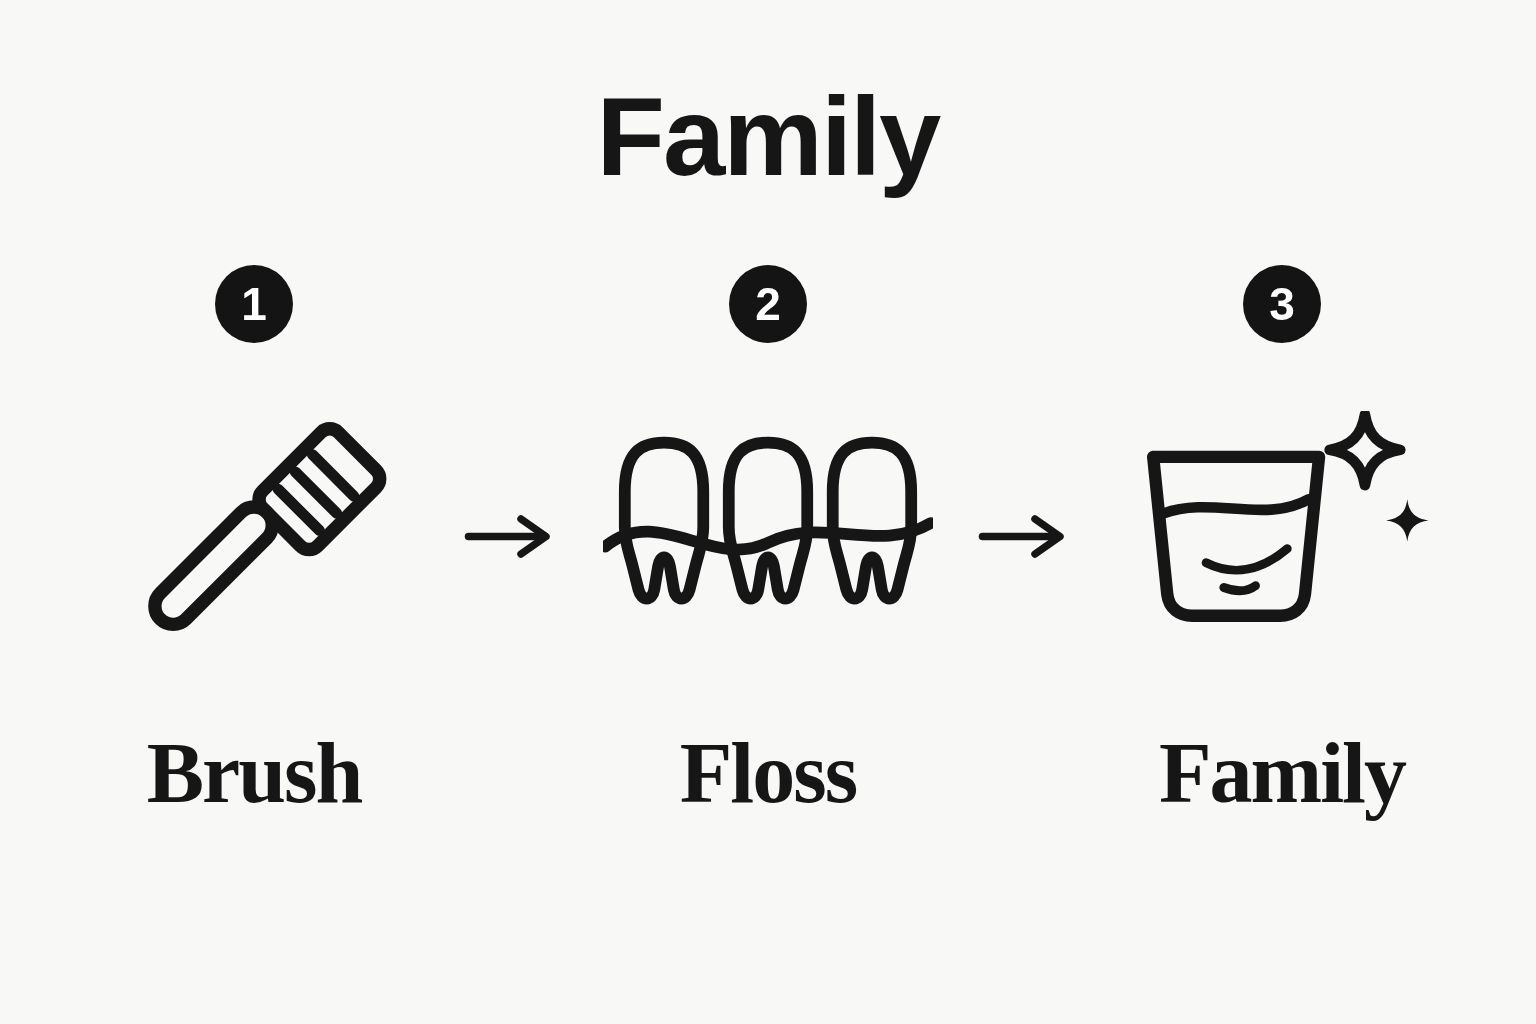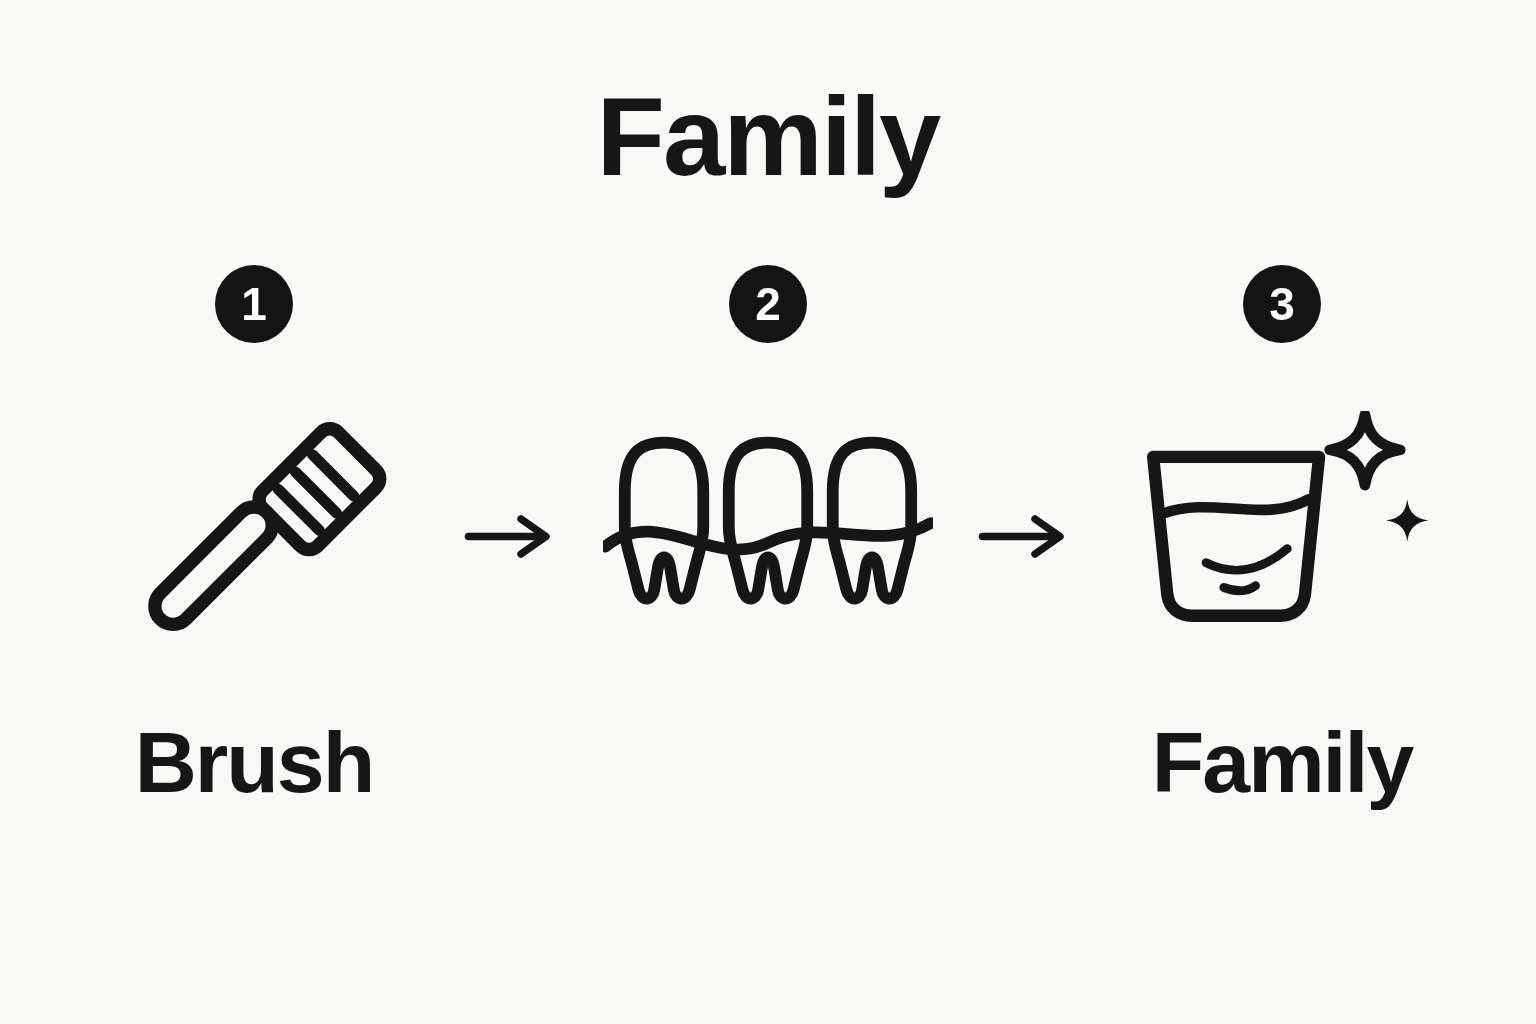--- a/index.html
+++ b/index.html
@@ -53,25 +53,26 @@
     justify-content: center;
   }
   .icon-box {
     height: 300px;
     margin-top: 34px;
     display: flex;
     align-items: center;
     justify-content: center;
   }
   .step-label {
-    margin-top: 36px;
+    margin-top: 46px;
     font-size: 86px;
     font-weight: 700;
     letter-spacing: -2px;
     color: #161616;
+    font-family: Liberation Serif, serif;
   }
   .arrow {
     width: 100px;
     margin: 244px 12px 0 12px;
     flex: none;
   }
   svg .ln {
     fill: none;
     stroke: #161616;
     stroke-linecap: round;
@@ -117,20 +118,21 @@
       <div class="icon-box">
         <svg width="330" height="204" viewBox="0 0 168 104" aria-hidden="true">
           <g stroke-width="6">
             <path class="ln" transform="translate(6,4)" d="M5,30 C5,10 13,5 25,5 C37,5 45,10 45,30 L45,48 C45,56 43,60 41,68 L38,80 C36.5,86 31,86 30,80 L28,68 C27,62 23,62 22,68 L20,80 C19,86 13.5,86 12,80 L9,68 C7,60 5,56 5,48 Z"></path>
             <path class="ln" transform="translate(59,4)" d="M5,30 C5,10 13,5 25,5 C37,5 45,10 45,30 L45,48 C45,56 43,60 41,68 L38,80 C36.5,86 31,86 30,80 L28,68 C27,62 23,62 22,68 L20,80 C19,86 13.5,86 12,80 L9,68 C7,60 5,56 5,48 Z"></path>
             <path class="ln" transform="translate(112,4)" d="M5,30 C5,10 13,5 25,5 C37,5 45,10 45,30 L45,48 C45,56 43,60 41,68 L38,80 C36.5,86 31,86 30,80 L28,68 C27,62 23,62 22,68 L20,80 C19,86 13.5,86 12,80 L9,68 C7,60 5,56 5,48 Z"></path>
             <path class="ln" d="M1,62 C28,40 56,74 84,60 C112,46 140,66 167,50"></path>
           </g>
         </svg>
       </div>
+      <div class="step-label">Floss</div>
     </div>
 
     <svg class="arrow" viewBox="0 0 80 44" aria-hidden="true">
       <path class="ln" d="M6,22 L66,22" stroke-width="6"></path>
       <path class="ln" d="M48,8 L68,22 L48,36" stroke-width="6"></path>
     </svg>
 
     <div class="step">
       <div class="badge">
         <span>3</span>

